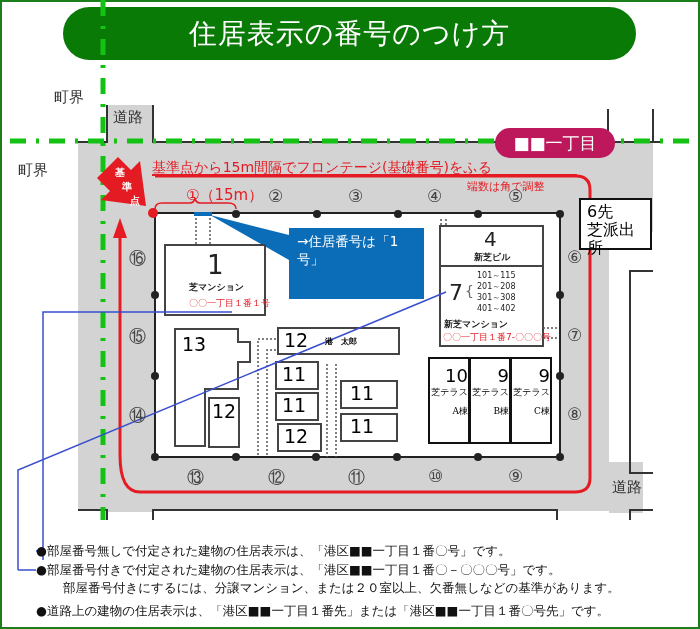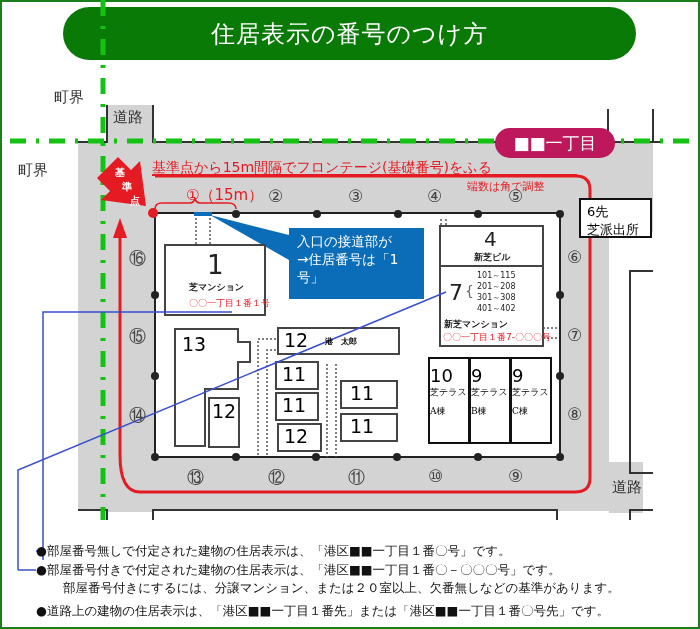--- a/index.html
+++ b/index.html
@@ -1,40 +1,40 @@
 <!DOCTYPE html>
 <html><head>
 <meta charset="utf-8">
 <style>
   html, body { margin:0; padding:0; }
   body { width:700px; height:629px; position:relative; background:#fff; overflow:hidden;
          font-family:"DejaVu Sans", "Liberation Sans", sans-serif; }
   .frame { position:absolute; left:0; top:0; width:696px; height:625px; border:2px solid #1a7f1a; }
   .title-pill { position:absolute; left:63px; top:7px; width:573px; height:53px; background:#0a7a06;
-                border-radius:27px; color:#fff; font-size:24px; display:flex; align-items:center;
+                border-radius:27px; color:#fff; font-size:28px; display:flex; align-items:center;
                 justify-content:center; letter-spacing:1px; }
   svg.map { position:absolute; left:0; top:0; }
   .lbl { position:absolute; white-space:nowrap; }
   .road { font-size:15px; color:#333; }
   .choume { position:absolute; left:495px; top:128px; width:120px; height:30px; background:#be185d;
             border-radius:15px; color:#fff; font-size:17px; display:flex; align-items:center; justify-content:center; }
   .kijun { position:absolute; left:152px; top:159px; font-size:14px; color:#e41b23; }
   .hasu { position:absolute; left:467px; top:179px; font-size:11px; color:#e41b23; }
   .circ { position:absolute; font-size:17px; color:#444; }
   .bigno { font-size:26px; color:#222; }
   .small-jp { font-size:9px; color:#222; font-weight:bold; }
   .red-small { font-size:9px; color:#e41b23; }
   .callout { position:absolute; left:289px; top:228px; width:135px; height:71px; background:#0b6db8;
              color:#fff; font-size:13.5px; line-height:18px; padding:4px 0 0 8px; box-sizing:border-box; }
   .note { position:absolute; left:36px; font-size:12.5px; color:#111; white-space:nowrap; }
   .note2 { left:55px; }
-  .kouban { position:absolute; left:579px; top:198px; width:73px; height:40px; border:2px solid #111;
-            background:#fff; box-sizing:border-box; font-size:13px; padding:3px 8px 0 6px; line-height:18px; }
+  .kouban { position:absolute; left:579px; top:198px; width:73px; height:52px; border:2px solid #111;
+            background:#fff; box-sizing:border-box; font-size:16px; padding:3px 8px 0 6px; line-height:18px; }
   .terrace { position:absolute; top:357px; width:42px; height:87px; border:2px solid #111; box-sizing:border-box;
-             background:#fff; text-align:left; }
+             background:#fff; text-align:right; }
   .terrace .n { font-size:18px; display:block; margin-top:6px; }
   .terrace .t { font-size:9px; display:block; font-family:"DejaVu Serif", serif; }
   .terrace .b { font-size:9px; display:block; margin-top:6px; font-family:"DejaVu Serif", serif; }
 </style>
 </head>
 <body>
 
 <div class="frame"></div>
 <div class="title-pill">住居表示の番号のつけ方</div>
 
@@ -163,21 +163,20 @@
 <div class="circ" style="left:508px;top:466px;">⑨</div>
 <div class="circ" style="left:428px;top:466px;">⑩</div>
 <div class="circ" style="left:348px;top:466px;">⑪</div>
 <div class="circ" style="left:268px;top:466px;">⑫</div>
 <div class="circ" style="left:187px;top:466px;">⑬</div>
 <div class="circ" style="left:129px;top:404px;">⑭</div>
 <div class="circ" style="left:129px;top:325px;">⑮</div>
 <div class="circ" style="left:129px;top:247px;">⑯</div>
 
 <div class="callout">
-  <div>入口の接道部が</div>
   <div>→住居番号は「1号」</div>
 </div>
 
 <div class="lbl bigno" style="left:207px;top:250px;">1</div>
 <div class="lbl small-jp" style="left:189px;top:281px;">芝マンション</div>
 <div class="lbl red-small" style="left:189px;top:297px;">〇〇一丁目１番１号</div>
 
 <div class="lbl bigno" style="left:484px;top:227px;font-size:20px;">4</div>
 <div class="lbl small-jp" style="left:474px;top:251px;">新芝ビル</div>
 <div class="lbl bigno" style="left:449px;top:280px;font-size:22px;">7</div>

